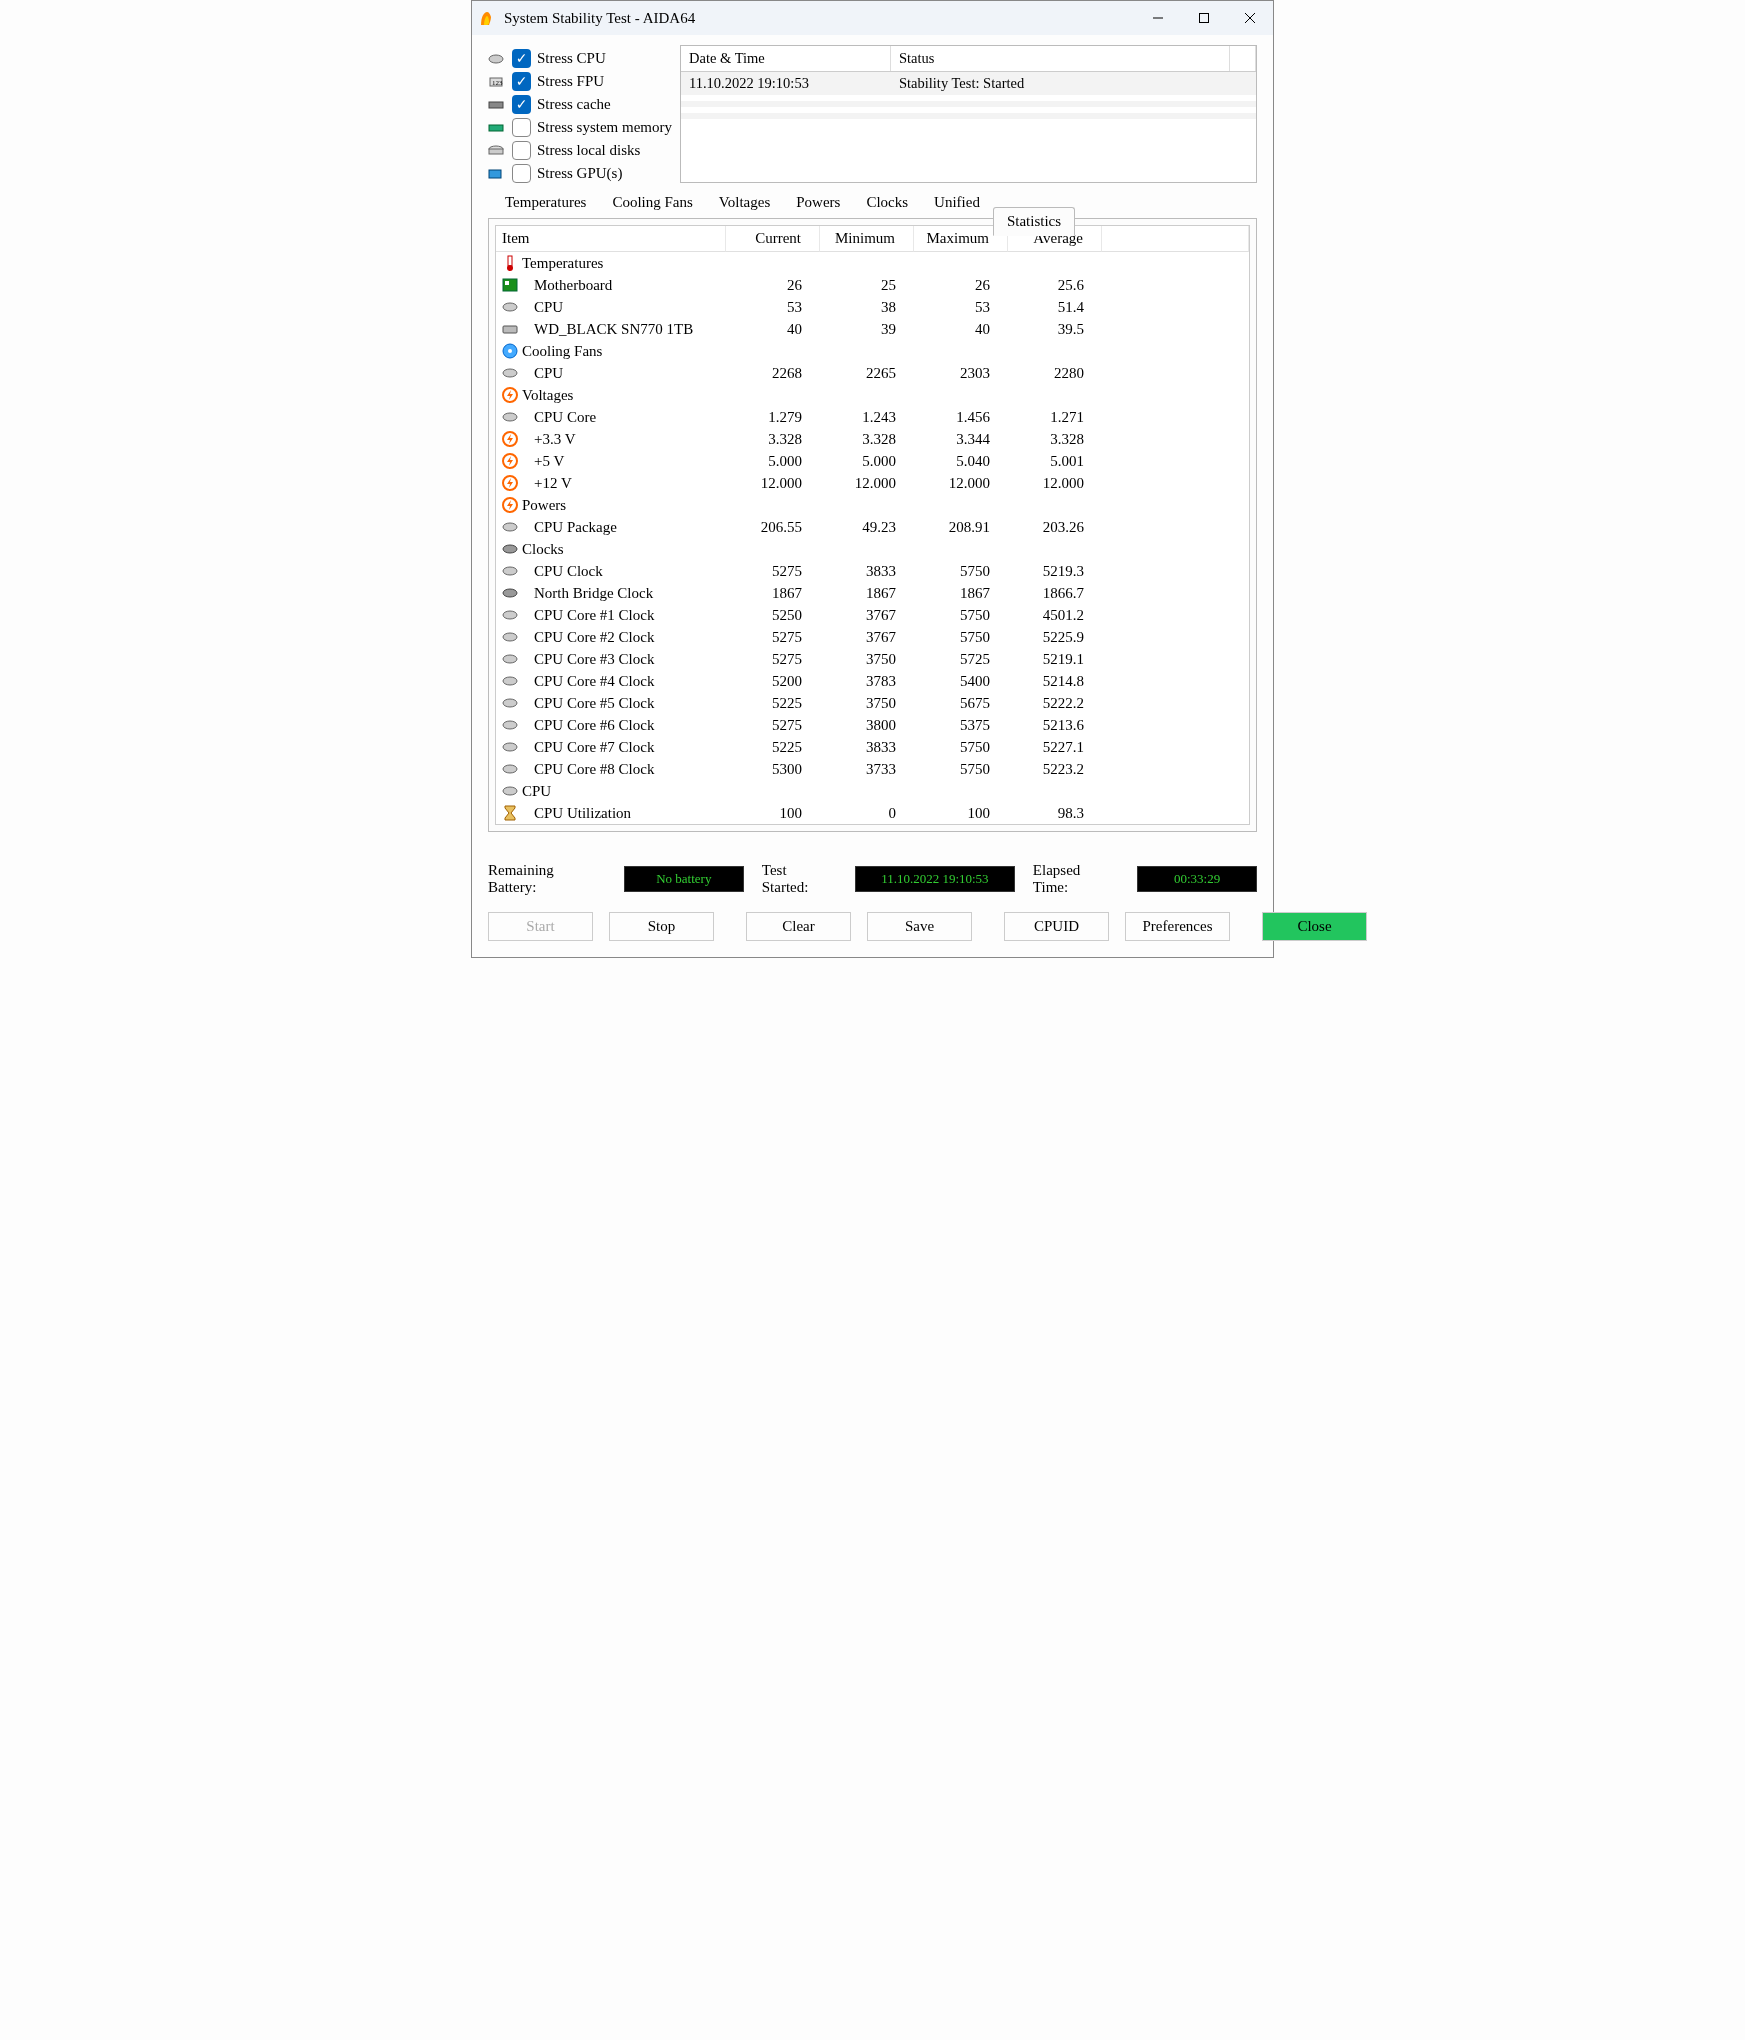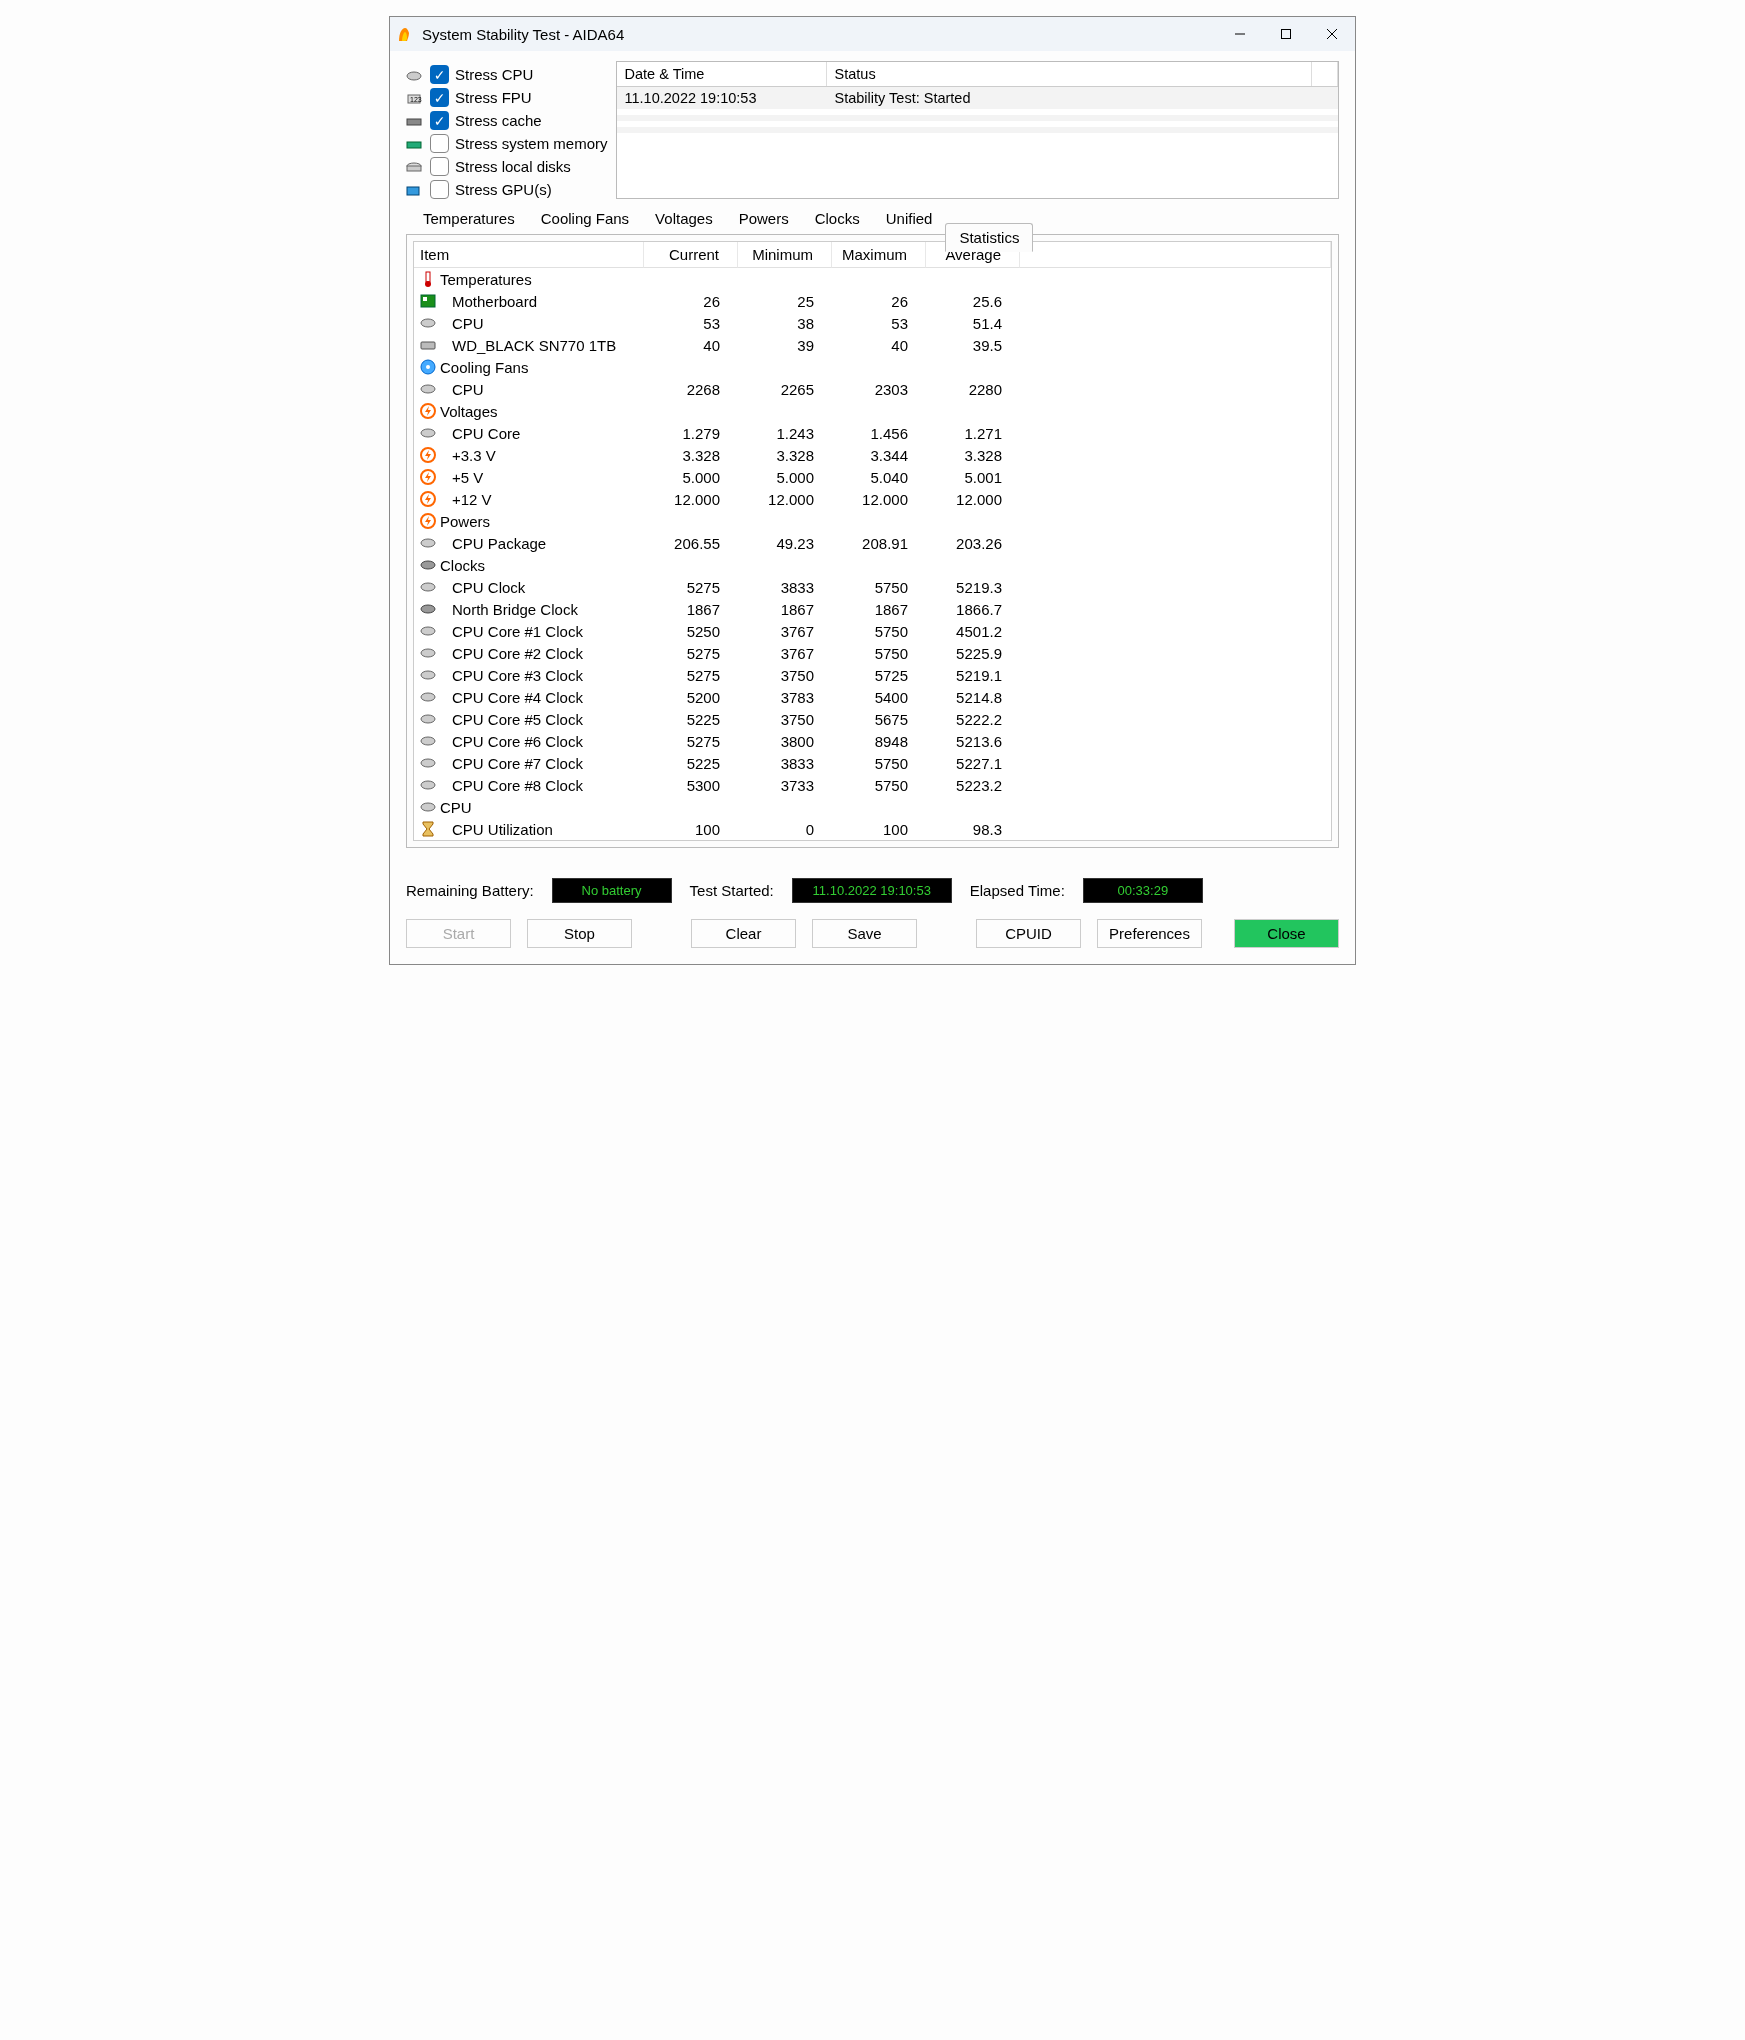--- a/index.html
+++ b/index.html
@@ -3,24 +3,25 @@
 <meta charset="utf-8">
 <style>
 * { margin: 0; padding: 0; box-sizing: border-box; }
 body {
   font-family: "Segoe UI", Tahoma, sans-serif;
   font-size: 14.5px;
   background: #fdfdfd;
   color: #000;
 }
 .window {
-  width: 967px;
+  width: 803px;
   border: 1px solid #888;
   background: #fdfdfd;
-  margin: 16px auto;
+  margin: 0 auto;
+  font-family: Liberation Serif, serif;
 }
 .titlebar {
   display: flex;
   align-items: center;
   background: #f0f4f9;
   height: 34px;
   padding-left: 6px;
 }
 .titlebar .icon { width: 18px; height: 18px; margin-right: 8px; }
 .titlebar .title { flex: 1; font-size: 15px; }
@@ -574,21 +575,21 @@
               <div class="item-name">
                 <span class="ico">
                   <svg width="16" height="12">
                     <ellipse cx="8" cy="6" rx="7" ry="4" fill="#ccc" stroke="#666"></ellipse>
                   </svg>
                 </span>
                 <span>CPU Core #6 Clock</span>
               </div>
       <div class="ra">5275</div>
       <div class="ra">3800</div>
-      <div class="ra">8948</div>
+      <div class="ra">5375</div>
       <div class="ra">5213.6</div>
               <div></div>
             </div>
             <div class="stats-row">
               <div class="item-name">
                 <span class="ico">
                   <svg width="16" height="12">
                     <ellipse cx="8" cy="6" rx="7" ry="4" fill="#ccc" stroke="#666"></ellipse>
                   </svg>
                 </span>

